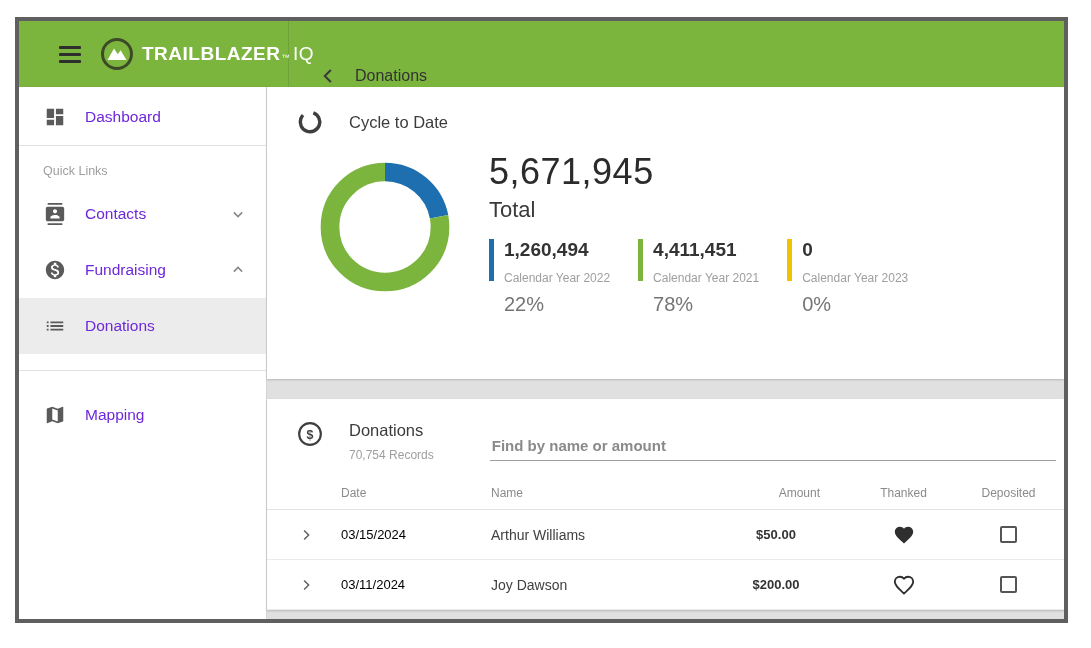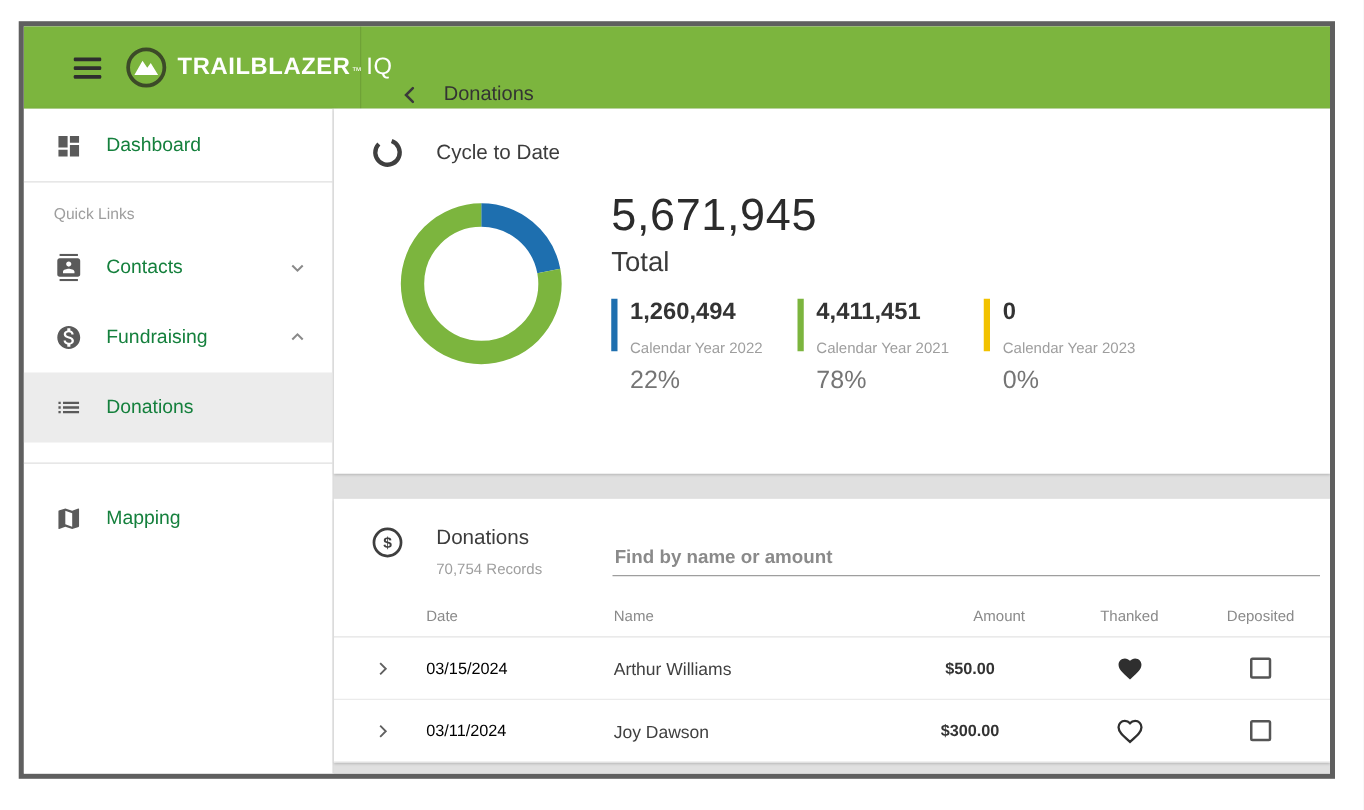--- a/index.html
+++ b/index.html
@@ -49,21 +49,21 @@
     width: 248px; flex-shrink: 0; background: #ffffff;
     border-right: 1px solid #d5d5d5;
     box-shadow: 2px 0 4px rgba(0,0,0,0.08);
     padding-top: 2px;
   }
   .side-item {
     height: 56px; display: flex; align-items: center;
     padding: 0 18px 0 24px; cursor: pointer; gap: 18px;
   }
   .side-item.active { background: #ececec; }
-  .side-label { font-size: 15.5px; color: #15803d; flex: 1; }
+  .side-label { font-size: 15.5px; color: #6d28d9; flex: 1; }
   .side-icon { width: 24px; height: 24px; display: flex; align-items: center; justify-content: center; }
   .side-chevron { width: 20px; height: 20px; display: flex; align-items: center; justify-content: center; }
   .side-divider { height: 1px; background: #e0e0e0; }
   .side-section-label {
     font-size: 12.5px; color: #9e9e9e;
     padding: 18px 0 8px 24px;
   }
   .side-gap { height: 16px; }
   
   .main { flex: 1; background: #e0e0e0; display: flex; flex-direction: column; min-width: 0; }
@@ -329,21 +329,21 @@
           </div>
 
           <div class="t-row t-body-row">
             <span class="row-expand">
               <svg viewBox="0 0 24 24" width="18" height="18">
                   <path d="M9.5 6 L15.5 12 L9.5 18" fill="none" stroke="#616161" stroke-width="2"></path>
                 </svg>
             </span>
             <span class="t-date">03/11/2024</span>
             <span class="t-name">Joy Dawson</span>
-            <span class="t-amount">$300.00</span>
+            <span class="t-amount">$200.00</span>
             <span class="t-center">
               <span class="heart heart-outline">
                 <svg viewBox="0 0 24 24" width="24" height="22">
                     <path d="M12 21.35l-1.45-1.32C5.4 15.36 2 12.28 2 8.5 2 5.42 4.42 3 7.5 3c1.74 0 3.41.81 4.5 2.09C13.09 3.81 14.76 3 16.5 3 19.58 3 22 5.42 22 8.5c0 3.78-3.4 6.86-8.55 11.54L12 21.35z"></path>
                   </svg>
               </span>
             </span>
             <span class="t-center">
               <span class="checkbox"></span>
             </span>

